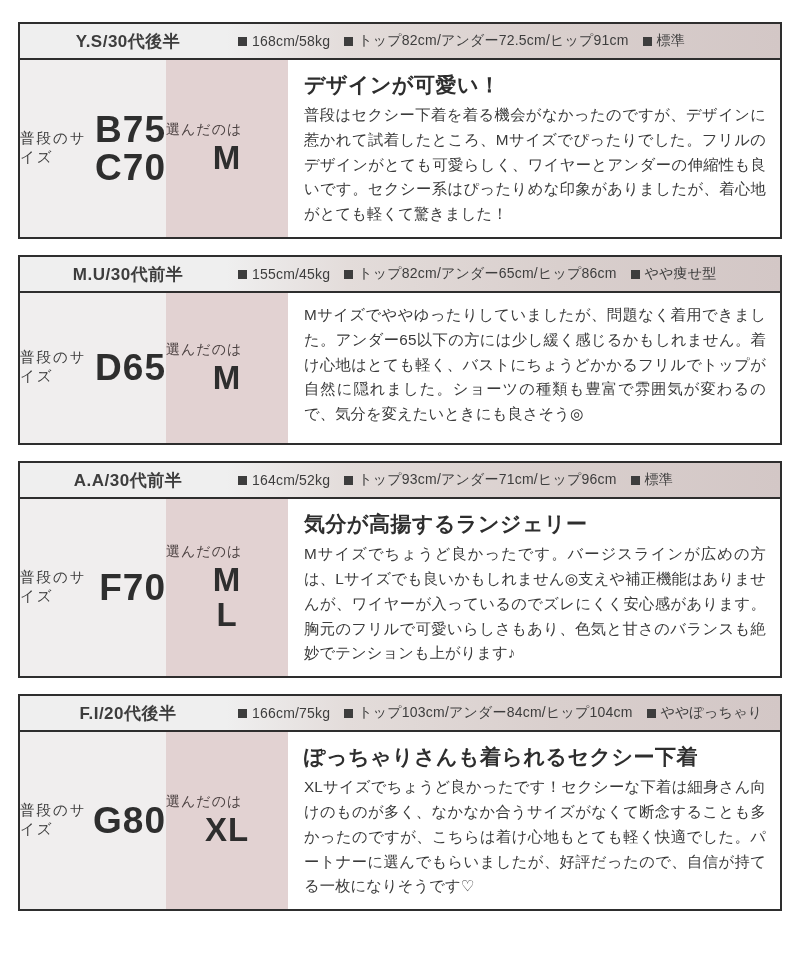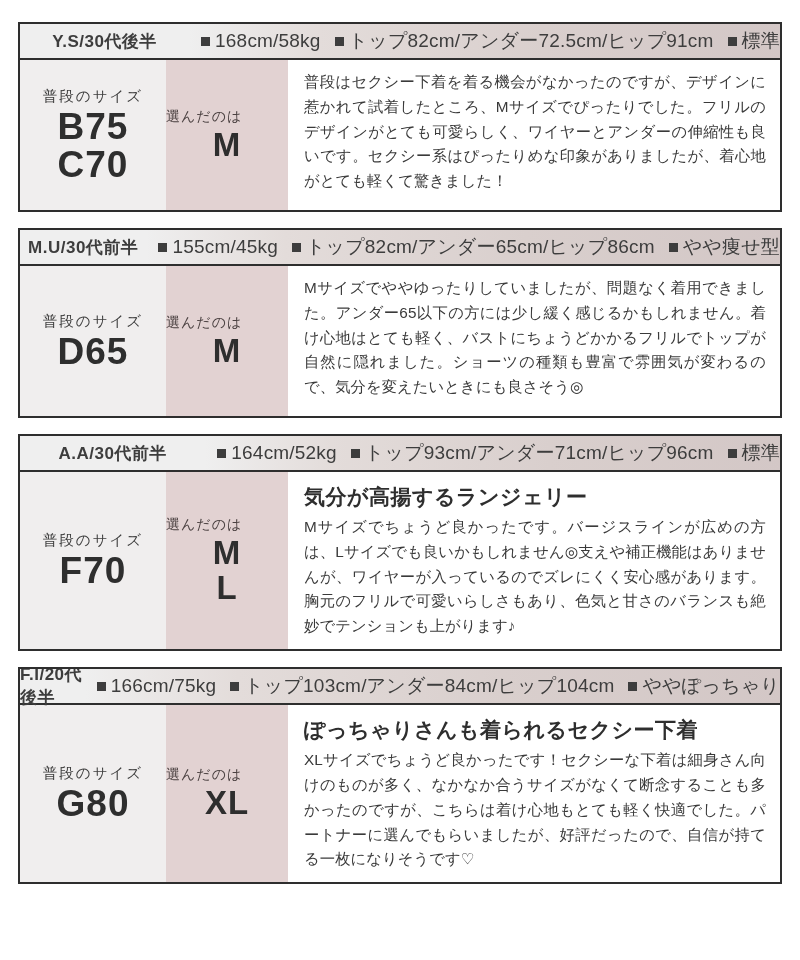--- a/index.html
+++ b/index.html
@@ -43,37 +43,38 @@
     width: 196px;
     background: #efefef;
     display: flex;
     align-items: center;
     justify-content: center;
     font-weight: bold;
     font-size: 17px;
     letter-spacing: 0.5px;
     color: #3d3d3d;
     position: relative;
+    padding-left: 10px;
   }
   .reviewer::after {
     content: "";
     position: absolute;
     right: -1px;
     top: 0;
     bottom: 0;
     width: 0;
   }
   .spec {
     flex: 1;
     background: linear-gradient(to right, #efefef 0%, #e3dcda 22%, #d9cfcd 60%, #d3c7c6 100%);
     display: flex;
     align-items: center;
     padding-left: 12px;
     gap: 14px;
-    font-size: 19px;
+    font-size: 14px;
     color: #3d3d3d;
     letter-spacing: 0.2px;
   }
   .spec-item {
     display: inline-flex;
     align-items: center;
     white-space: nowrap;
   }
   .spec-item .sq {
     display: inline-block;
@@ -85,21 +86,21 @@
   
   .card-body {
     display: flex;
     align-items: stretch;
     min-height: 150px;
   }
   .usual-size {
     width: 146px;
     background: #f0eeee;
     display: flex;
-    flex-direction: column;
+    flex-direction: row;
     align-items: center;
     justify-content: center;
     padding: 14px 0;
     box-sizing: border-box;
   }
   .usual-size .cap {
     font-size: 14.5px;
     letter-spacing: 2px;
     color: #3d3d3d;
     margin-bottom: 2px;
@@ -187,20 +188,21 @@
         <div class="val">
           <div>B75</div>
           <div>C70</div>
         </div>
       </div>
       <div class="chosen">
         <div class="cap">選んだのは</div>
         <div class="val">M</div>
       </div>
       <div class="review-text">
+        <div class="review-title">デザインが可愛い！</div>
         <div class="review-comment">普段はセクシー下着を着る機会がなかったのですが、デザインに惹かれて試着したところ、Mサイズでぴったりでした。フリルのデザインがとても可愛らしく、ワイヤーとアンダーの伸縮性も良いです。セクシー系はぴったりめな印象がありましたが、着心地がとても軽くて驚きました！</div>
       </div>
     </div>
   </div>
 
   <div class="review-card">
     <div class="card-header">
       <div class="reviewer">M.U/30代前半</div>
       <div class="spec">
         <span class="spec-item">

